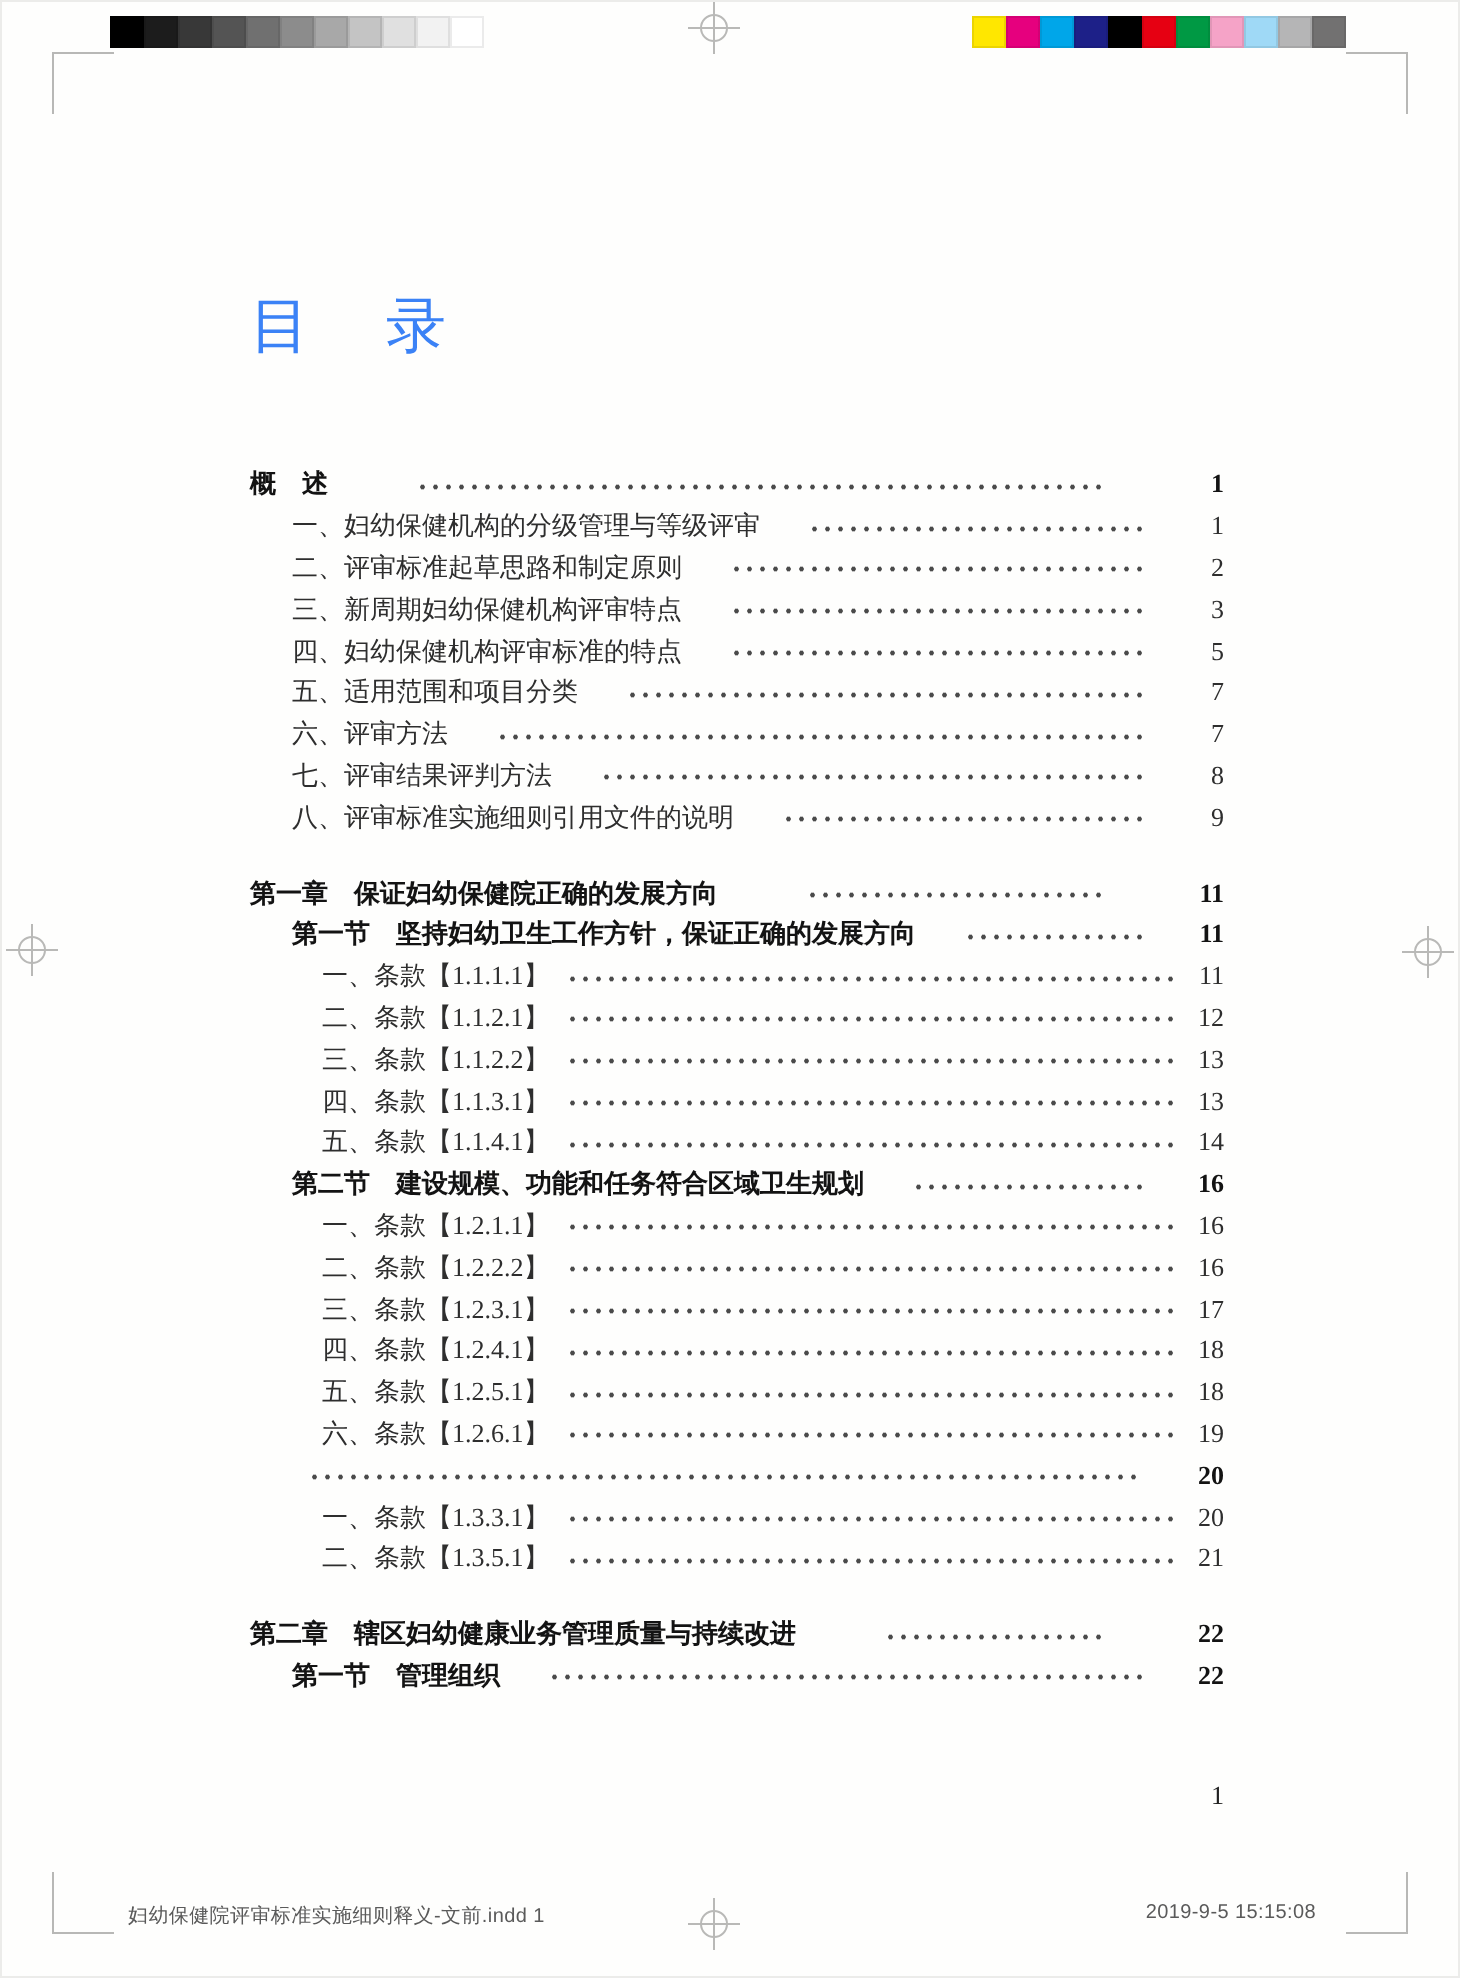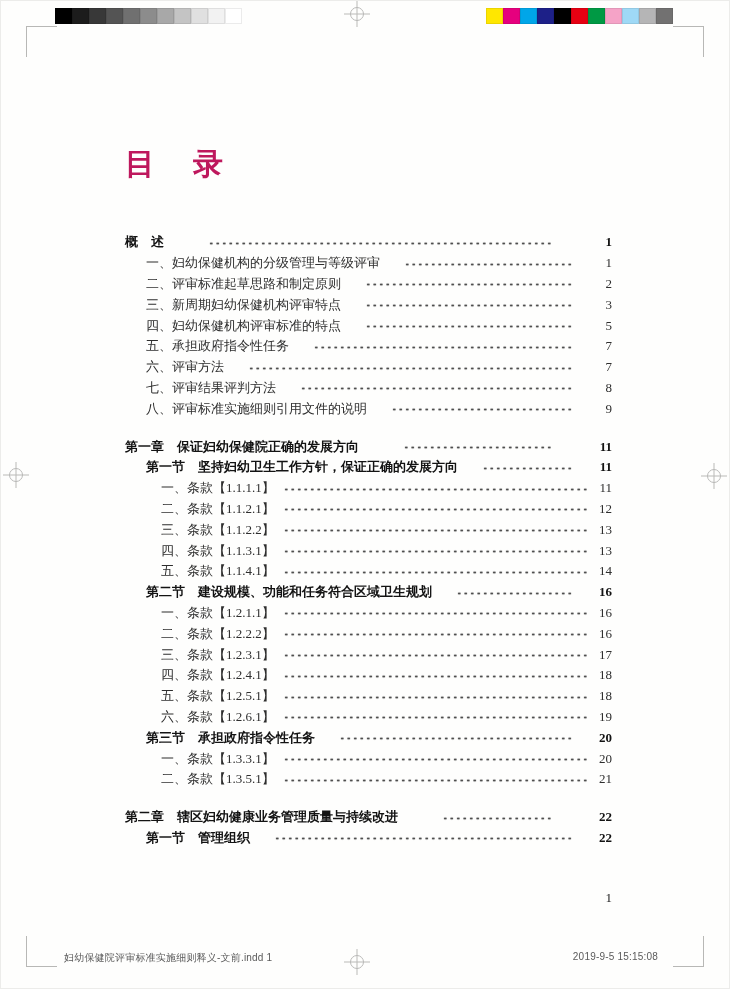--- a/index.html
+++ b/index.html
@@ -17,22 +17,22 @@
   
   .reg{position:absolute;opacity:.8;}
   .crop{position:absolute;width:30px;height:30px;}
   .crop.tl{left:26px;top:26px;border-left:1px solid #b8b8b6;border-top:1px solid #b8b8b6;}
   .crop.tr{right:26px;top:26px;border-right:1px solid #b8b8b6;border-top:1px solid #b8b8b6;}
   .crop.bl{left:26px;bottom:22px;border-left:1px solid #b8b8b6;border-bottom:1px solid #b8b8b6;}
   .crop.br{right:26px;bottom:22px;border-right:1px solid #b8b8b6;border-bottom:1px solid #b8b8b6;}
   
   .content{position:absolute;left:125px;top:146px;width:487px;}
   .title{
-    margin:0 0 50px 0;font-size:30px;line-height:36px;font-weight:bold;
-    letter-spacing:4px;color:#be185d;
+    margin:0 0 50px 0;font-size:30px;line-height:36px;font-weight:normal;
+    letter-spacing:4px;color:#3b82f6;
   }
   .toc{font-size:13px;}
   .toc-row{display:flex;align-items:center;height:20.8px;}
   .toc-row.gap{margin-top:17px;}
   .toc-row.bold .toc-label,.toc-row.bold .toc-page{font-weight:bold;color:#131313;}
   .lvl0{padding-left:0;gap:36px;}
   .lvl1{padding-left:21px;gap:16px;}
   .lvl2{padding-left:36px;}
   .toc-label{white-space:nowrap;}
   .leader{
@@ -127,21 +127,21 @@
           <span class="toc-label">三、新周期妇幼保健机构评审特点</span>
           <span class="leader"></span>
           <span class="toc-page">3</span>
         </div>
         <div class="toc-row lvl1">
           <span class="toc-label">四、妇幼保健机构评审标准的特点</span>
           <span class="leader"></span>
           <span class="toc-page">5</span>
         </div>
         <div class="toc-row lvl1">
-          <span class="toc-label">五、承担政府指令性任务</span>
+          <span class="toc-label">五、适用范围和项目分类</span>
           <span class="leader"></span>
           <span class="toc-page">7</span>
         </div>
         <div class="toc-row lvl1">
           <span class="toc-label">六、评审方法</span>
           <span class="leader"></span>
           <span class="toc-page">7</span>
         </div>
         <div class="toc-row lvl1">
           <span class="toc-label">七、评审结果评判方法</span>
@@ -217,21 +217,20 @@
           <span class="toc-label">五、条款【1.2.5.1】</span>
           <span class="leader"></span>
           <span class="toc-page">18</span>
         </div>
         <div class="toc-row lvl2">
           <span class="toc-label">六、条款【1.2.6.1】</span>
           <span class="leader"></span>
           <span class="toc-page">19</span>
         </div>
         <div class="toc-row lvl1 bold">
-          <span class="toc-label">第三节　承担政府指令性任务</span>
           <span class="leader"></span>
           <span class="toc-page">20</span>
         </div>
         <div class="toc-row lvl2">
           <span class="toc-label">一、条款【1.3.3.1】</span>
           <span class="leader"></span>
           <span class="toc-page">20</span>
         </div>
         <div class="toc-row lvl2">
           <span class="toc-label">二、条款【1.3.5.1】</span>

